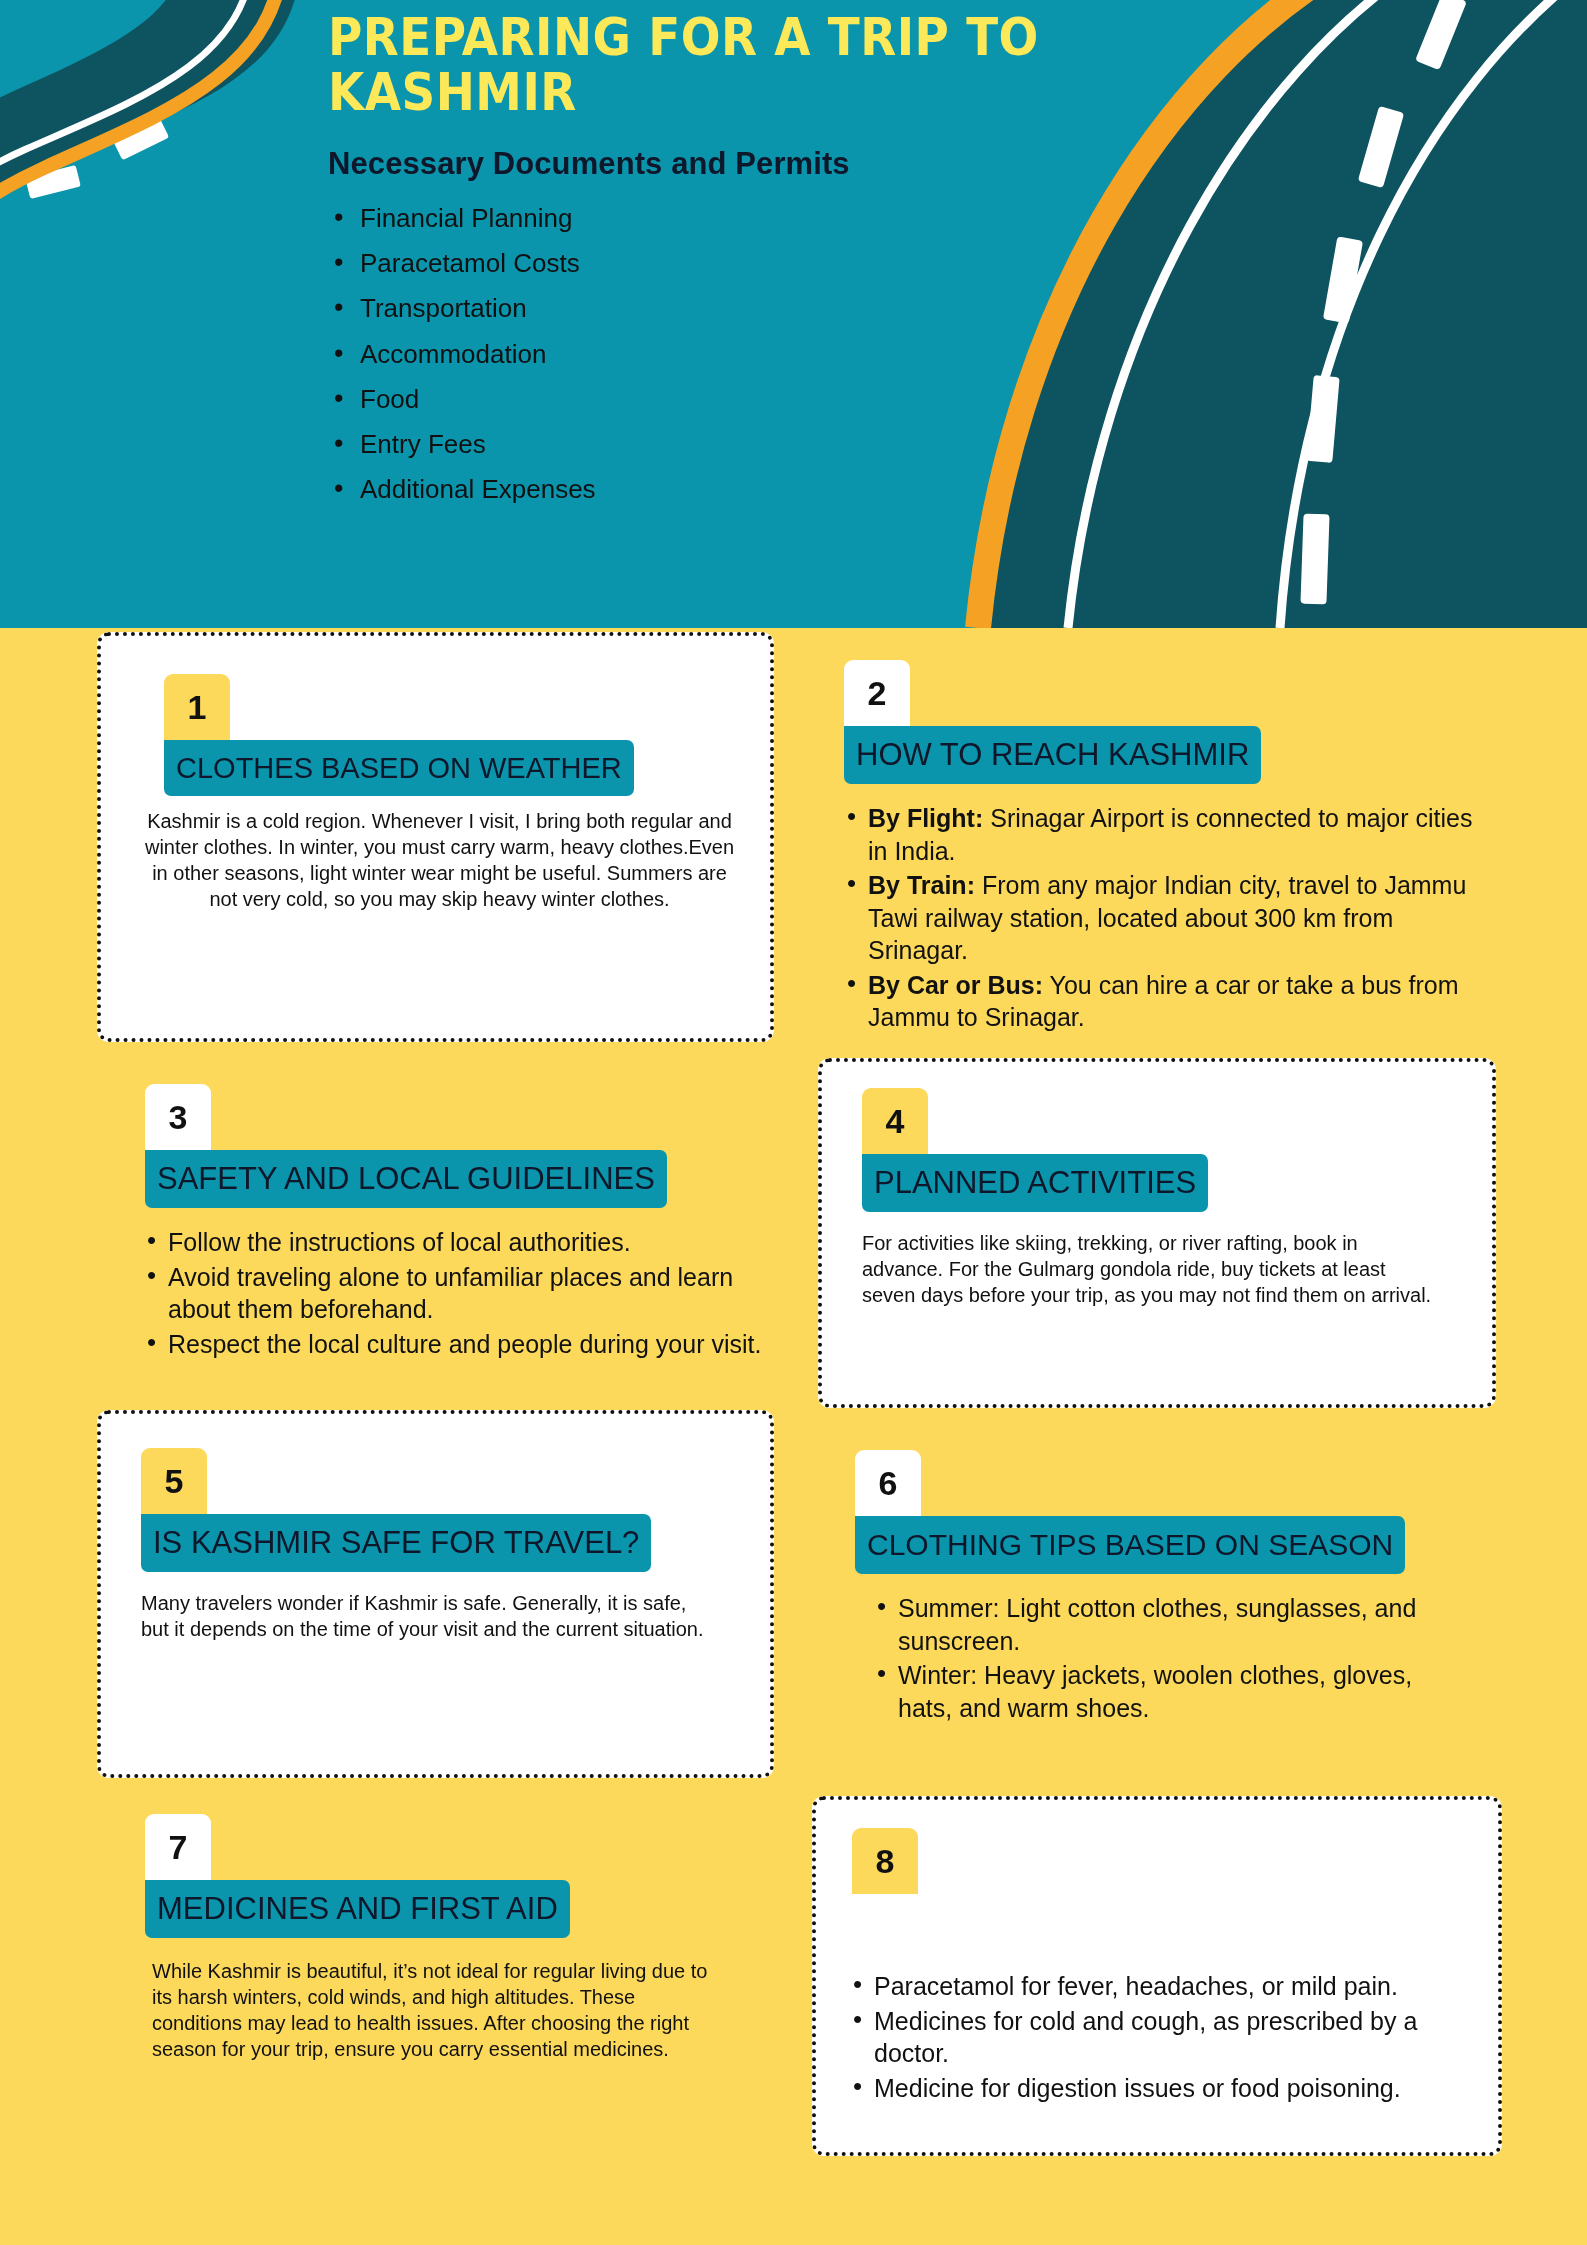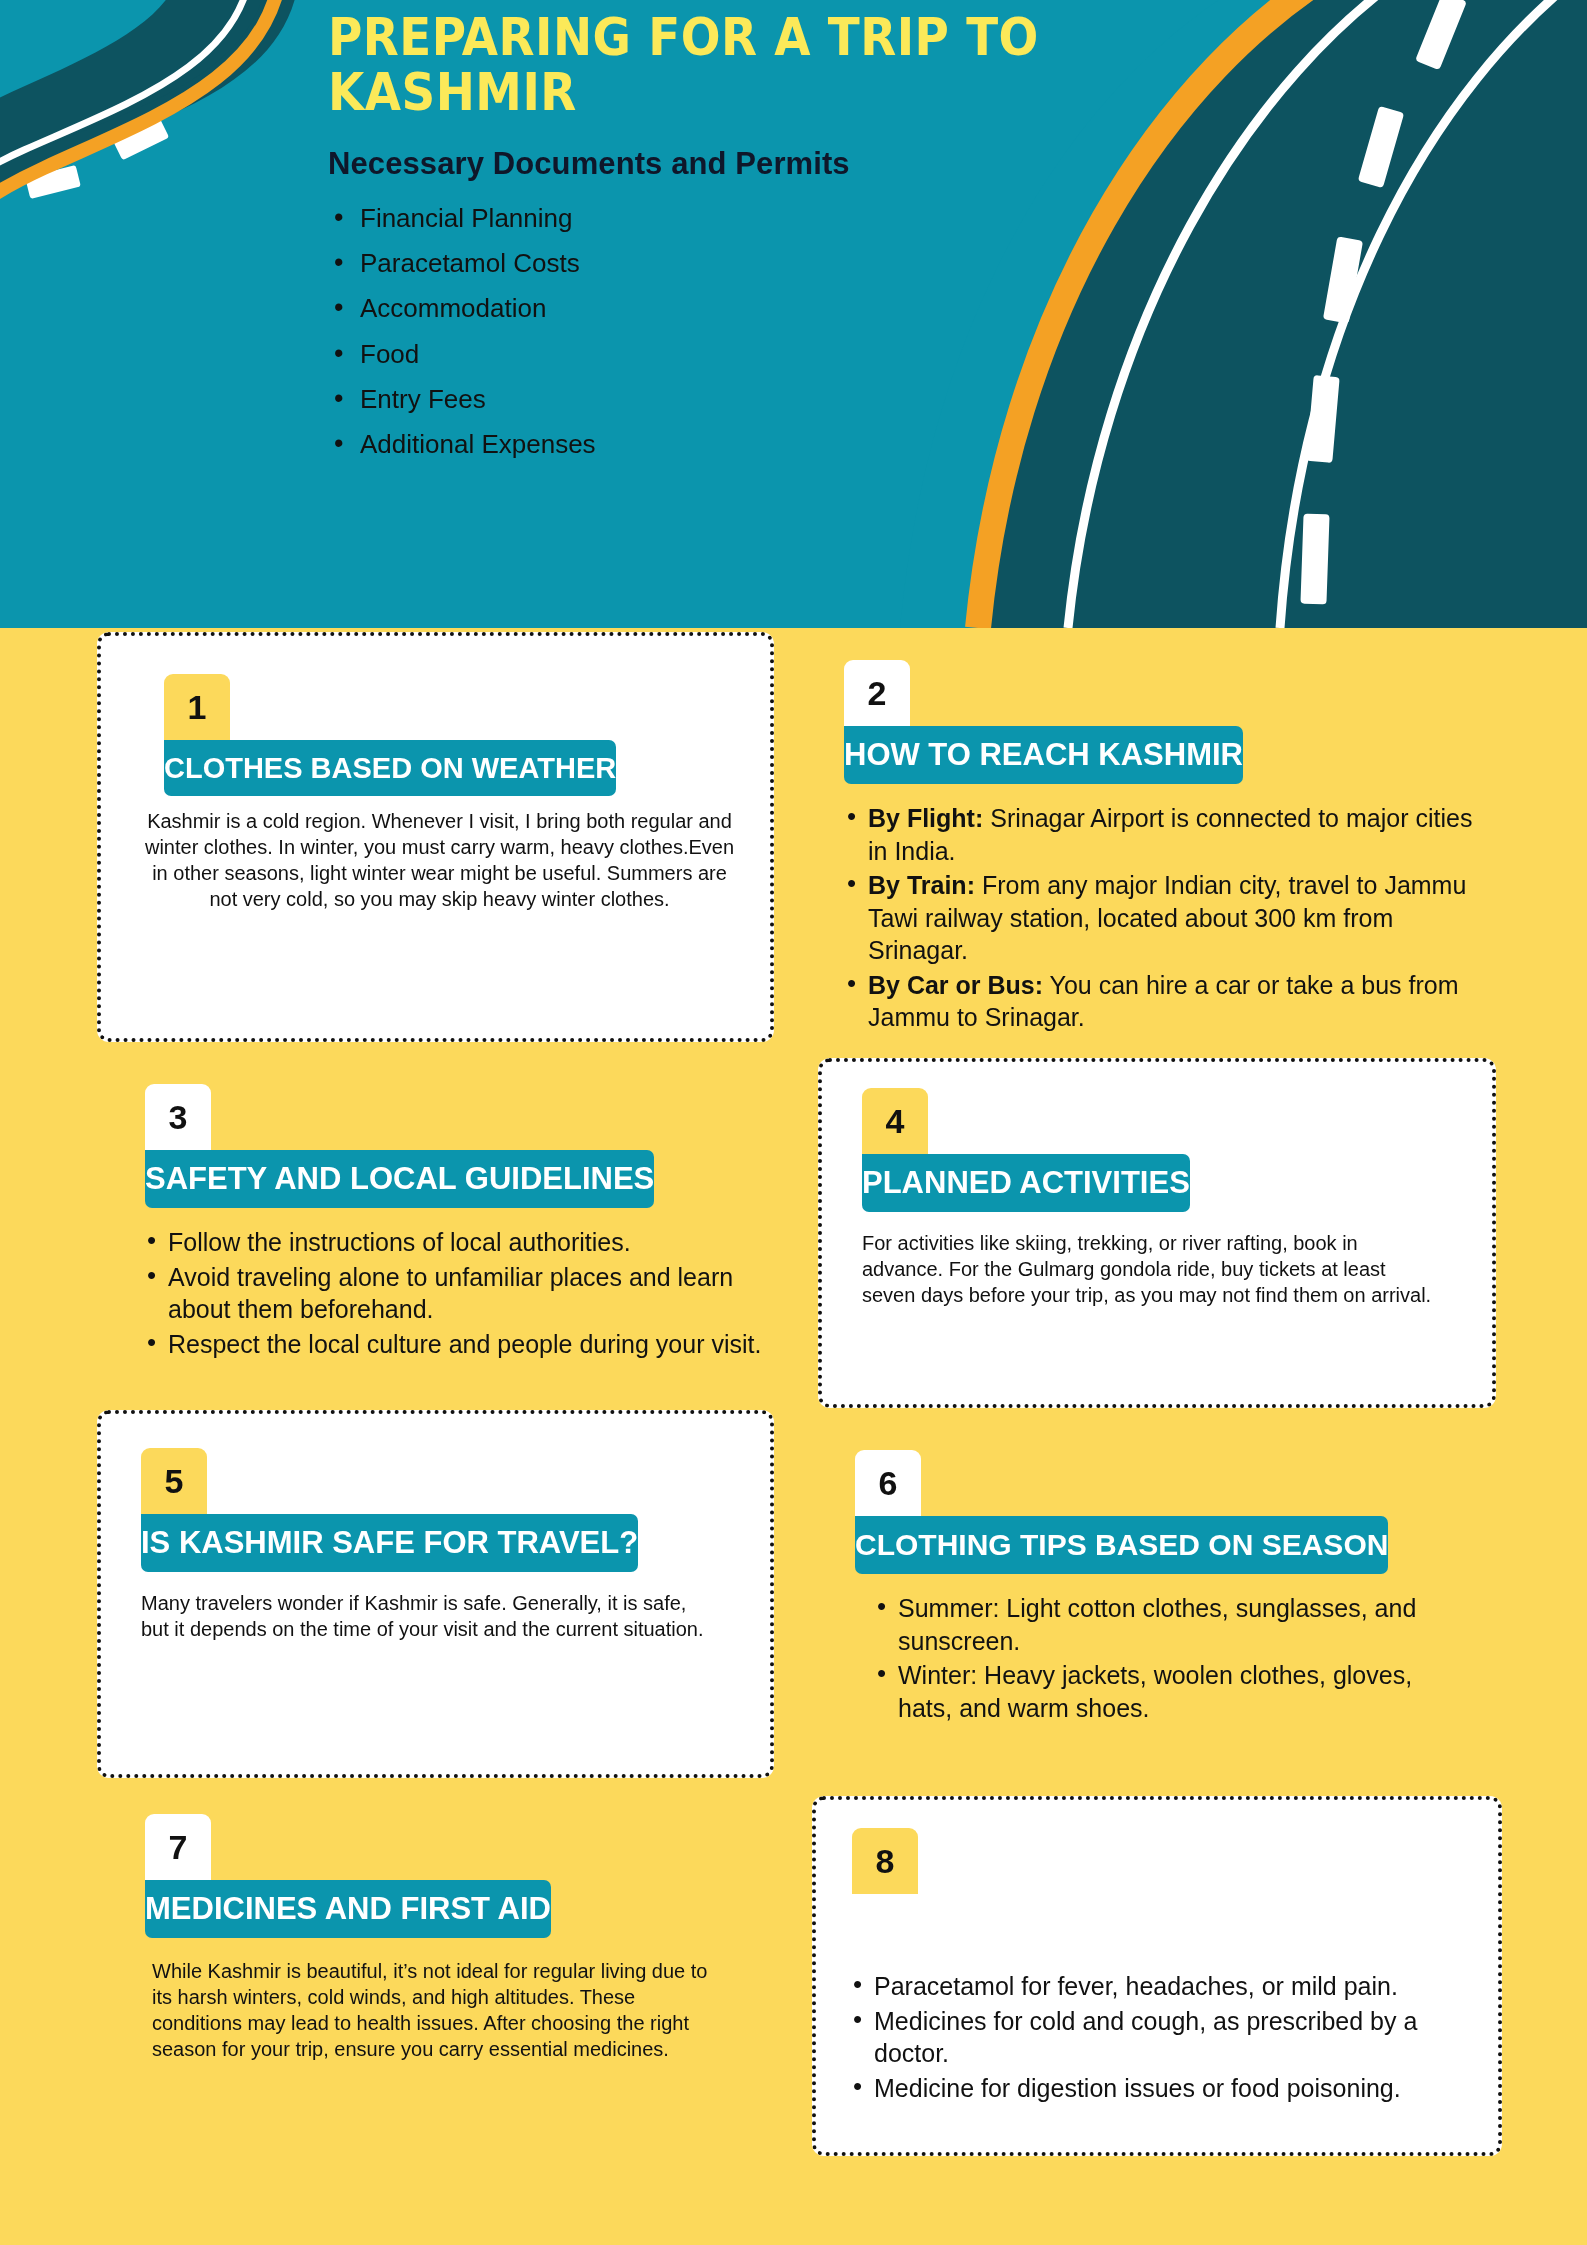--- a/index.html
+++ b/index.html
@@ -51,23 +51,23 @@
     display:flex; align-items:center; justify-content:center;
     font-size:34px; font-weight:bold; color:#111111;
     z-index:3;
   }
   .badge.yellow { background:#fcd95b; }
   .badge.white  { background:#ffffff; }
   .title-bar {
     position:absolute;
     background:#0b95ad;
     border-radius:0 7px 7px 7px;
-    color:#ffffff; font-weight:bold;
+    color:#0f172a; font-weight:normal;
     display:flex; align-items:center;
-    padding:0 0;
+    padding:0 12px;
     z-index:2;
     white-space:nowrap;
   }
   .body-text {
     position:absolute;
     font-size:20px; color:#111111; line-height:1.30;
   }
   .body-text.center { text-align:center; }
   .blist { list-style:none; }
   .blist li {
@@ -133,20 +133,21 @@
       <path d="M 1600 -40 C 1420 90 1300 340 1280 628" fill="none" stroke="#ffffff" stroke-width="9"></path>
     </g>
   </svg>
 
   <div class="header-text">
     <div class="main-title">PREPARING FOR A TRIP TO KASHMIR</div>
     <div class="sub-title">Necessary Documents and Permits</div>
     <ul class="hdr-list">
       <li>Financial Planning</li>
       <li>Paracetamol Costs</li>
+      <li>Transportation</li>
       <li>Accommodation</li>
       <li>Food</li>
       <li>Entry Fees</li>
       <li>Additional Expenses</li>
     </ul>
   </div>
 </div>
 
 <div class="card boxed" style="left:97px; top:632px; width:677px; height:410px;">
   <div class="badge yellow" style="left:63px; top:38px;">

